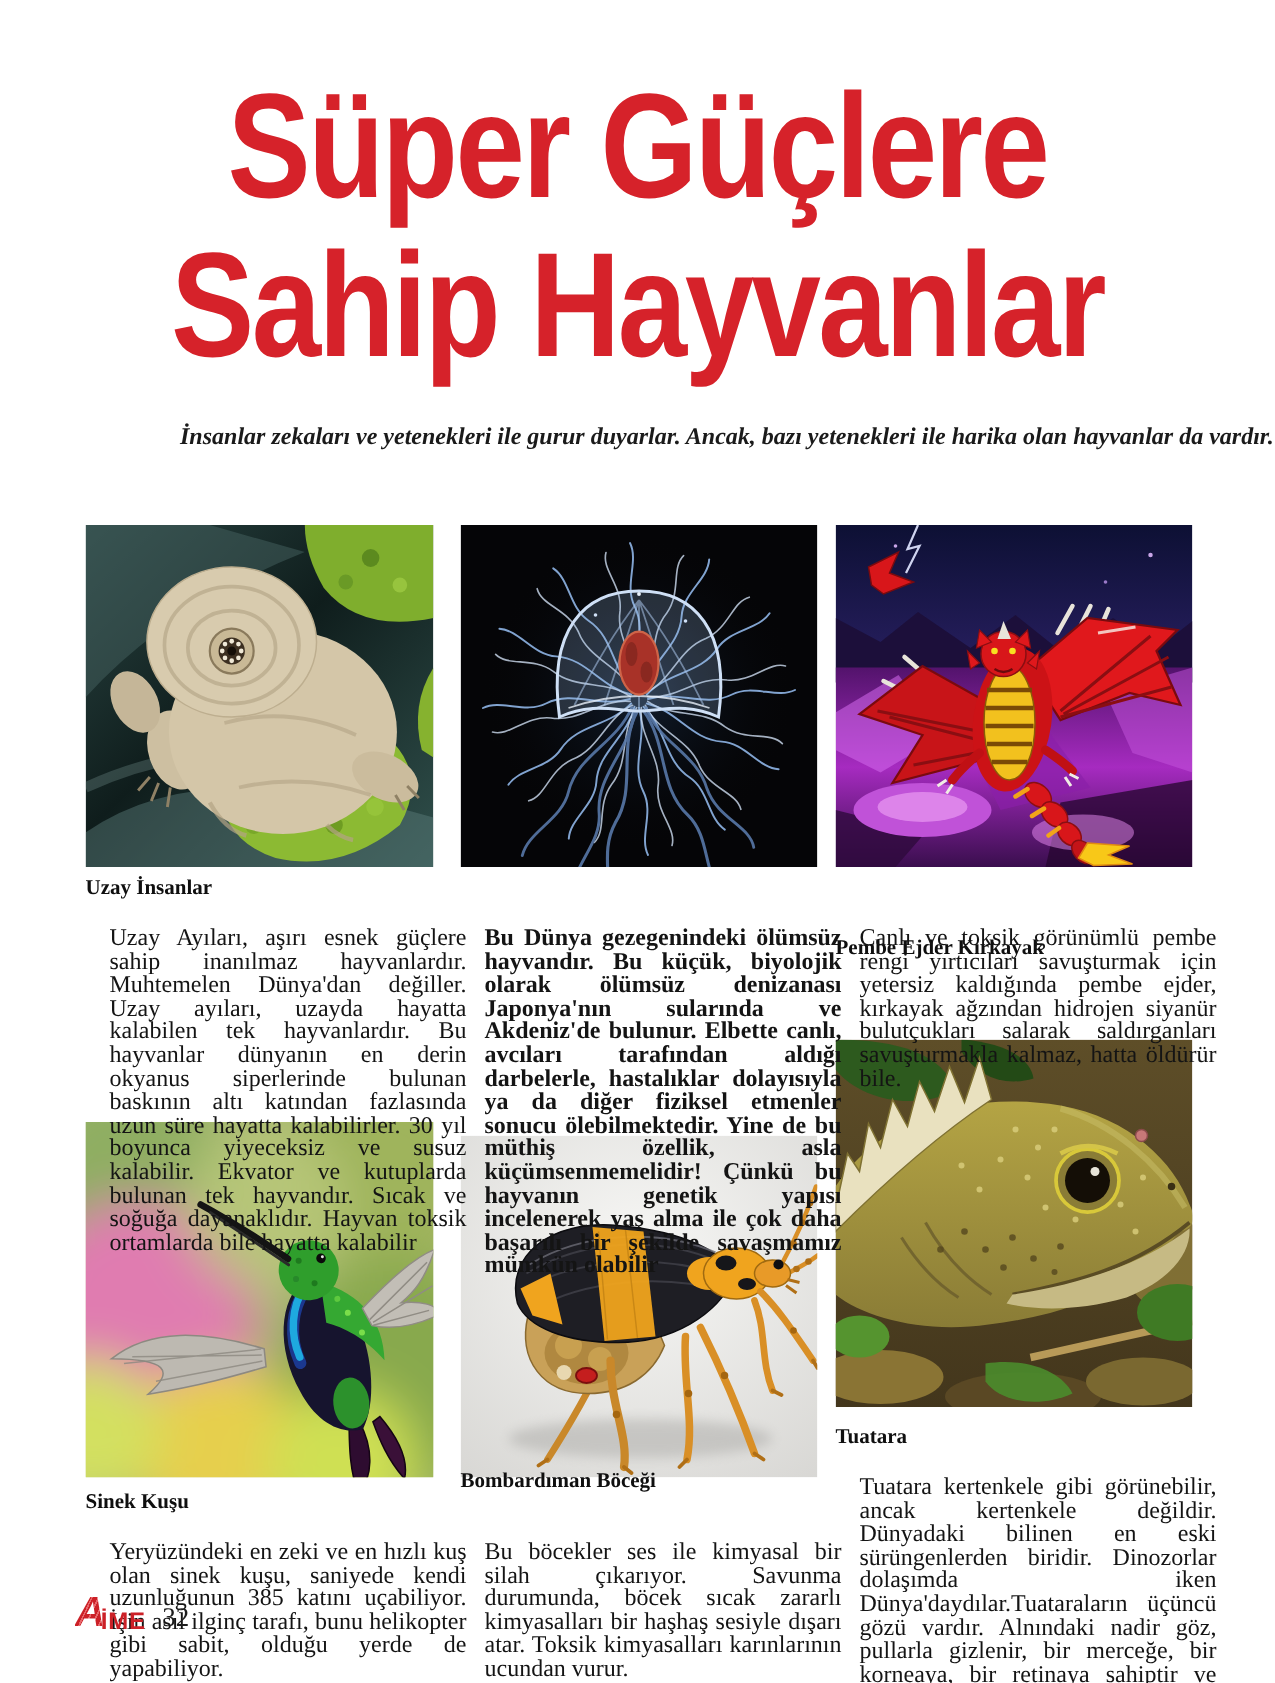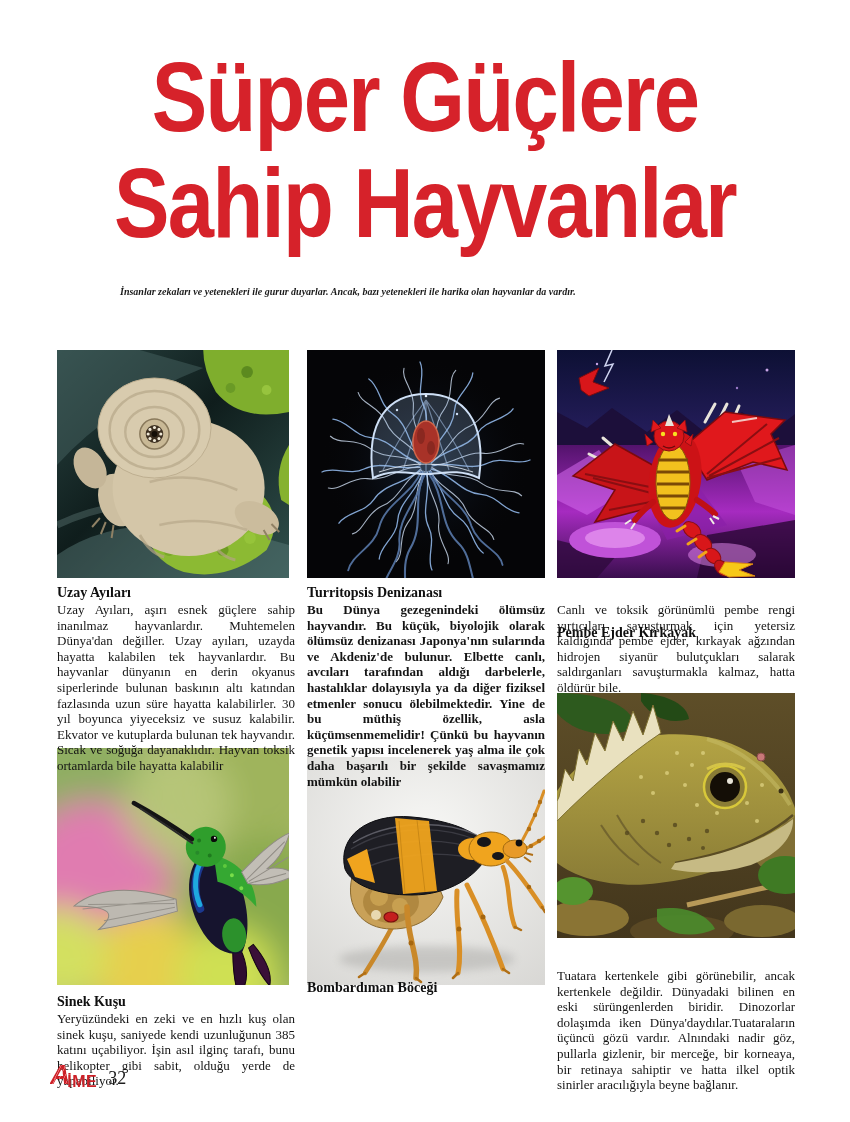--- a/index.html
+++ b/index.html
@@ -11,36 +11,36 @@
   
   .title{
     position:absolute;left:0;top:44px;width:850px;margin:0;
     text-align:center;color:#d6222a;
     font-family:"Liberation Sans","DejaVu Sans",sans-serif;
     font-weight:bold;font-size:99px;line-height:106px;letter-spacing:-2px;
   }
   .title-line{display:block;transform:scaleX(0.84);transform-origin:50% 50%;}
   
   .intro{position:absolute;left:120px;top:281px;margin:0;
-    font-style:italic;font-weight:bold;font-size:10px;line-height:21px;color:#1a1a1a;}
+    font-style:italic;font-weight:bold;font-size:16px;line-height:21px;color:#1a1a1a;}
   .intro-line{display:block;white-space:nowrap;}
   
   .figure{position:absolute;overflow:hidden;}
   .figure svg{display:block;width:100%;height:100%;}
   .fig-tardigrade{left:57px;top:350px;width:232px;height:228px;}
   .fig-jellyfish{left:307px;top:350px;width:238px;height:228px;}
   .fig-dragon{left:557px;top:350px;width:238px;height:228px;}
   .fig-hummingbird{left:57px;top:748px;width:232px;height:237px;}
   .fig-beetle{left:307px;top:757px;width:238px;height:228px;}
   .fig-tuatara{left:557px;top:693px;width:238px;height:245px;}
   
   .article-heading{position:absolute;width:238px;margin:0;
     font-size:14px;font-weight:bold;line-height:17px;color:#0f0f0f;}
-  .article-body{position:absolute;width:238px;margin:0;
-    font-size:13px;line-height:15.6px;text-align:justify;color:#141414;}
+  .article-body{position:absolute;width:238px;margin:16px;
+    font-size:16px;line-height:15.6px;text-align:justify;color:#141414;}
   .h-uzay{left:57px;top:584px;}   .b-uzay{left:57px;top:602px;}
   .h-turri{left:307px;top:584px;} .b-turri{left:307px;top:602px;font-weight:bold;}
   .h-pembe{left:557px;top:584px;margin-top:40px;} .b-pembe{left:557px;top:602px;}
   .h-sinek{left:57px;top:993px;}  .b-sinek{left:57px;top:1011px;}
   .h-bomba{left:307px;top:979px;} .b-bomba{left:307px;top:1011px;}
   .h-tuatara{left:557px;top:950px;} .b-tuatara{left:557px;top:968px;}
   
   .footer-logo{position:absolute;left:50px;top:1058px;height:30px;display:flex;align-items:flex-end;}
   .logo-a{color:#cc2027;font-family:"Liberation Sans","DejaVu Sans",sans-serif;
     font-style:italic;font-weight:bold;font-size:28px;line-height:26px;
@@ -395,34 +395,35 @@
           <circle cx="86" cy="128" r="2.2"></circle>
         <circle cx="132" cy="146" r="2.2"></circle>
           <circle cx="112" cy="152" r="2.2"></circle>
           <circle cx="150" cy="138" r="2.2"></circle>
         <circle cx="70" cy="140" r="2.2"></circle>
           <circle cx="146" cy="155" r="2"></circle>
       </g>
     </svg>
   </div>
 
-  <h2 class="article-heading h-uzay">Uzay Ayıları</h2>
+  <h2 class="article-heading h-uzay">Uzay İnsanlar</h2>
   <p class="article-body b-uzay">Uzay Ayıları, aşırı esnek güçlere sahip inanılmaz hayvanlardır. Muhtemelen Dünya'dan değiller. Uzay ayıları, uzayda hayatta kalabilen tek hayvanlardır. Bu hayvanlar dünyanın en derin okyanus siperlerinde bulunan baskının altı katından fazlasında uzun süre hayatta kalabilirler. 30 yıl boyunca yiyeceksiz ve susuz kalabilir. Ekvator ve kutuplarda bulunan tek hayvandır. Sıcak ve soğuğa dayanaklıdır. Hayvan toksik ortamlarda bile hayatta kalabilir</p>
 
-  <h2 class="article-heading h-turri">Turritopsis Denizanası</h2>
   <p class="article-body b-turri">Bu Dünya gezegenindeki ölümsüz hayvandır. Bu küçük, biyolojik olarak ölümsüz denizanası Japonya'nın sularında ve Akdeniz'de bulunur. Elbette canlı, avcıları tarafından aldığı darbelerle, hastalıklar dolayısıyla ya da diğer fiziksel etmenler sonucu ölebilmektedir. Yine de bu müthiş özellik, asla küçümsenmemelidir! Çünkü bu hayvanın genetik yapısı incelenerek yaş alma ile çok daha başarılı bir şekilde savaşmamız mümkün olabilir</p>
 
   <h2 class="article-heading h-pembe">Pembe Ejder Kırkayak</h2>
   <p class="article-body b-pembe"> Canlı ve toksik görünümlü pembe rengi yırtıcıları savuşturmak için yetersiz kaldığında pembe ejder, kırkayak ağzından hidrojen siyanür bulutçukları salarak saldırganları savuşturmakla kalmaz, hatta öldürür bile.</p>
 
   <h2 class="article-heading h-sinek">Sinek Kuşu</h2>
   <p class="article-body b-sinek">Yeryüzündeki en zeki ve en hızlı kuş olan sinek kuşu, saniyede kendi uzunluğunun 385 katını uçabiliyor. İşin asıl ilginç tarafı, bunu helikopter gibi sabit, olduğu yerde de yapabiliyor.</p>
 
   <h2 class="article-heading h-bomba">Bombardıman Böceği</h2>
-
+  <p class="article-body b-bomba">Bu böcekler ses ile kimyasal bir silah çıkarıyor. Savunma durumunda, böcek sıcak zararlı kimyasalları bir haşhaş sesiyle dışarı atar. Toksik kimyasalları karınlarının ucundan vurur.</p>
+
+  <h2 class="article-heading h-tuatara">Tuatara</h2>
   <p class="article-body b-tuatara">Tuatara kertenkele gibi görünebilir, ancak kertenkele değildir. Dünyadaki bilinen en eski sürüngenlerden biridir. Dinozorlar dolaşımda iken Dünya'daydılar.Tuataraların üçüncü gözü vardır. Alnındaki nadir göz, pullarla gizlenir, bir merceğe, bir korneaya, bir retinaya sahiptir ve hatta ilkel optik sinirler aracılığıyla beyne bağlanır.</p>
 
   <div class="footer-logo">
     <span class="logo-a">A</span>
     <span class="logo-rest">İME</span>
     <span class="logo-page">32</span>
   </div>
 
 </div>
 

